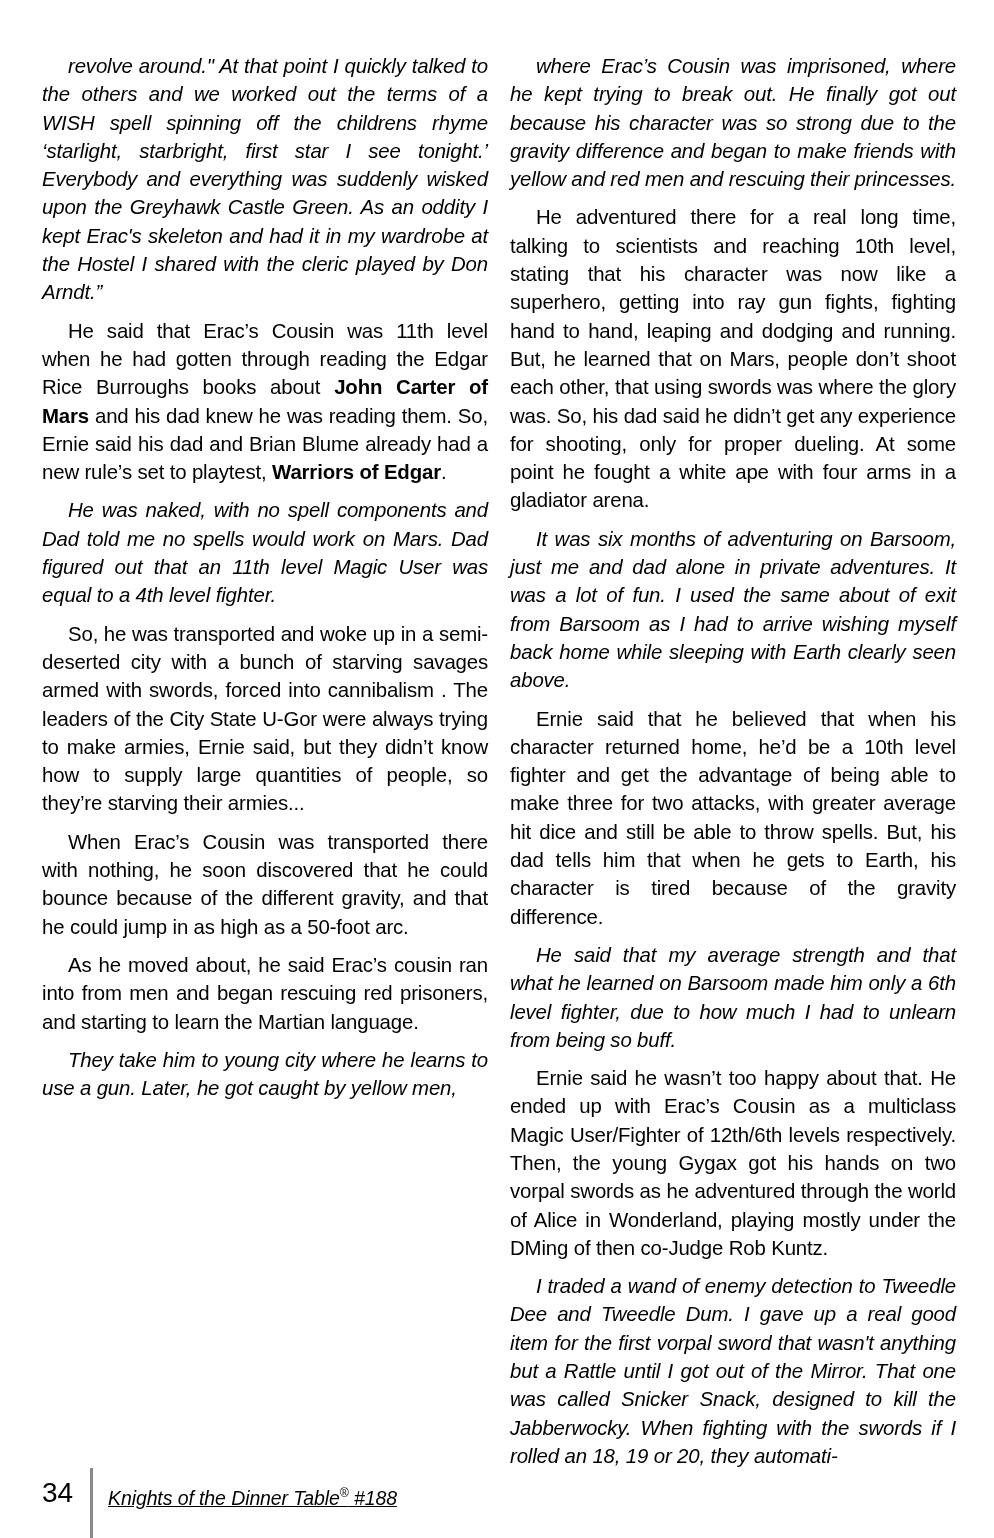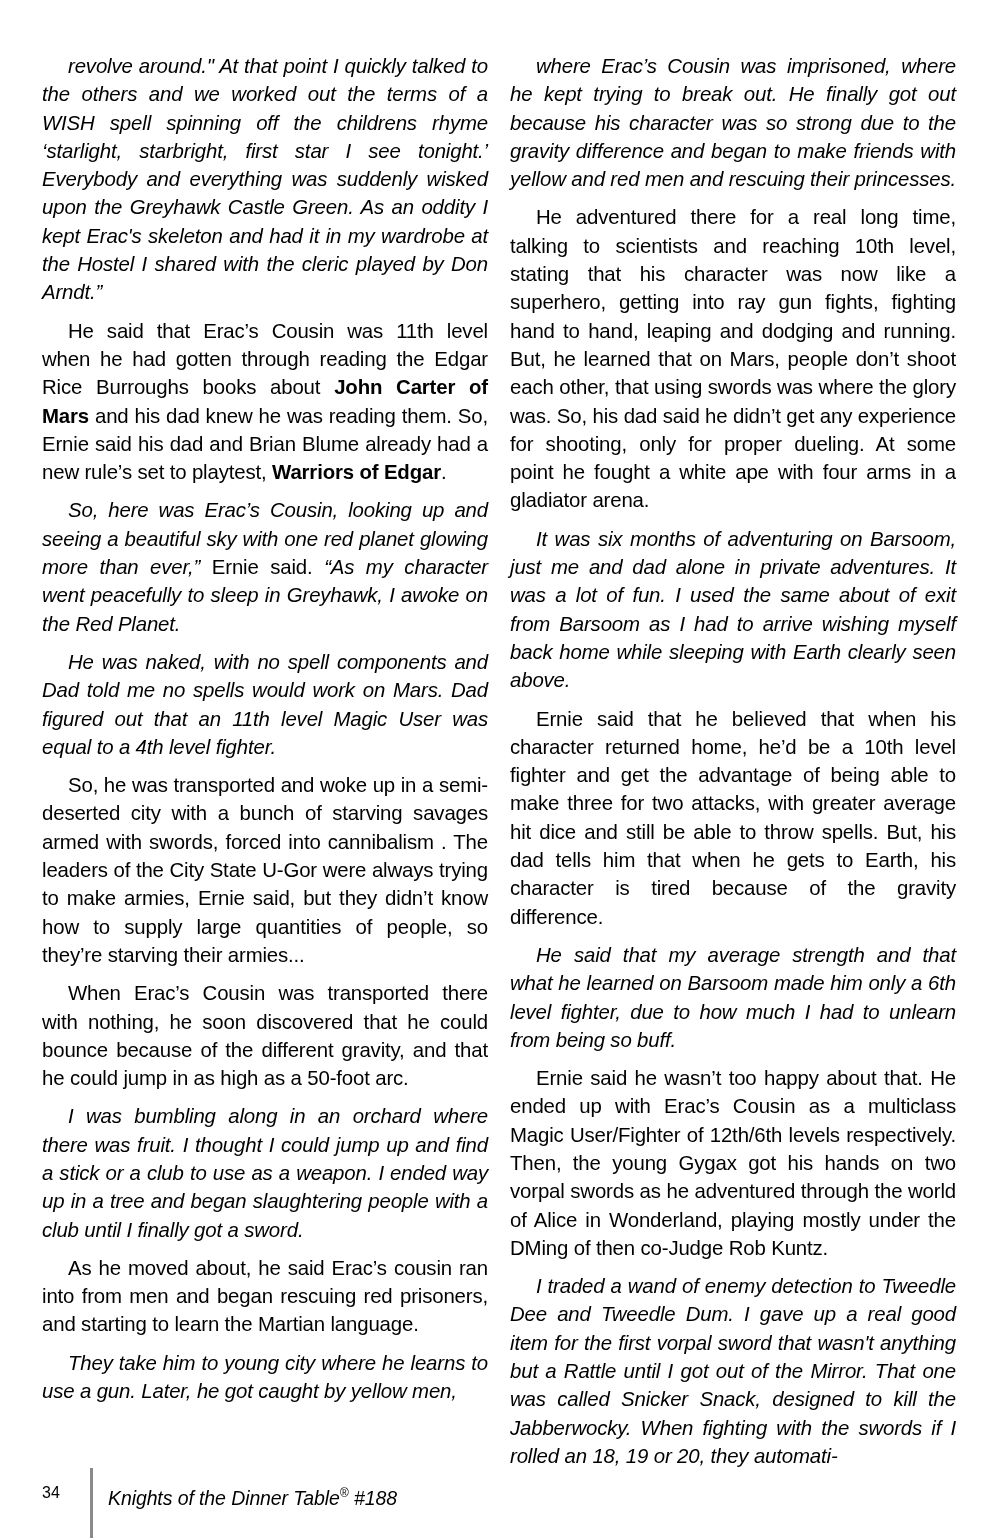--- a/index.html
+++ b/index.html
@@ -57,65 +57,64 @@
     position: absolute;
     left: 42px;
     top: 1468px;
     width: 914px;
     height: 70px;
     display: flex;
     flex-direction: row;
     align-items: flex-start;
   }
   .footer-page-number {
-    font-size: 16px;
+    font-size: 28px;
     line-height: 26px;
     width: 48px;
     flex: 0 0 48px;
     padding-top: 12px;
     font-style: normal;
   }
   .footer-rule {
     width: 3px;
     flex: 0 0 3px;
     background: #8a8a8a;
     height: 70px;
     margin-right: 15px;
   }
   .footer-title {
     font-size: 19.5px;
     line-height: 26px;
     font-style: italic;
     padding-top: 12px;
     letter-spacing: -0.1px;
+    text-decoration: underline;
   }
   .footer-title .reg {
     font-size: 12px;
     vertical-align: super;
     font-style: italic;
   }
 </style>
 </head>
 <body>
 
 <div class="page">
 
   <div class="columns">
 
     <div class="col">
       <p class="para ital">revolve around."  At that point I quickly talked to the others and we worked out the terms of a WISH spell spinning off the childrens rhyme ‘starlight, starbright, first star I see tonight.’ Everybody and everything was suddenly wisked upon the Greyhawk Castle Green.  As an oddity I kept Erac's skeleton and had it in my wardrobe at the Hostel I shared with the cleric played by Don Arndt.”</p>
 
       <p class="para"><span>He said that Erac’s Cousin was 11th level when he had gotten through reading the Edgar Rice Burroughs books about </span><b class="bold">John Carter of Mars</b><span> and his dad knew he was reading them. So, Ernie said his dad and Brian Blume already had a new rule’s set to playtest, </span><b class="bold">Warriors of Edgar</b><span>.</span></p>
 
-      <p class="para ital"><span>So, here was Erac’s Cousin, looking up and seeing a beautiful sky with one red planet glowing more than ever,” </span><span class="roman">Ernie said.</span><span>  “As my character went peacefully to sleep in Greyhawk, I awoke on the Red Planet.</span></p>
 
       <p class="para ital">He was naked, with no spell components and Dad told me no spells would work on Mars. Dad figured out that an 11th level Magic User was equal to a 4th level fighter.</p>
       <p class="para">So, he was transported and woke up in a semi-deserted city with a bunch of starving savages armed with swords, forced into cannibalism .  The leaders of the City State U-Gor were always trying to make armies, Ernie said, but they didn’t know how to supply large quantities of people, so they’re starving their armies...</p>
       <p class="para">When Erac’s Cousin was transported there with nothing, he soon discovered that he could bounce because of the different gravity, and that he could jump in as high as a 50-foot arc.</p>
-      <p class="para ital">I was bumbling along in an orchard where there was fruit. I thought I could jump up and find a stick or a club to use as a weapon. I ended way up in a tree and began slaughtering people with a club until I finally got a sword.</p>
       <p class="para">As he moved about, he said Erac’s cousin ran into from men and began rescuing red prisoners, and starting to learn the Martian language.</p>
       <p class="para ital">They take him to young city where he learns to use a gun. Later, he got caught by yellow men,</p>
     </div>
 
     <div class="col">
       <p class="para ital">where Erac’s Cousin was imprisoned, where he kept trying to break out. He finally got out because his character was so strong due to the gravity difference and began to make friends with yellow and red men and rescuing their princesses.</p>
       <p class="para">He adventured there for a real long time, talking to scientists and reaching 10th level, stating that his character was now like a superhero, getting into ray gun fights, fighting hand to hand, leaping and dodging and running. But, he learned that on Mars, people don’t shoot each other, that using swords was where the glory was. So, his dad said he didn’t get any experience for shooting, only for proper dueling.  At some point he fought a white ape with four arms in a gladiator arena.</p>
       <p class="para ital">It was six months of adventuring on Barsoom, just me and dad alone in private adventures. It was a lot of fun.  I used the same about of exit from Barsoom as I had to arrive wishing myself back home while sleeping with Earth clearly seen above.</p>
       <p class="para">Ernie said that he believed that when his character returned home, he’d be a 10th level fighter and get the advantage of being able to make three for two attacks, with greater average hit dice and still be able to throw spells. But, his dad tells him that when he gets to Earth, his character is tired because of the gravity difference.</p>
       <p class="para ital">He said that my average strength and that what he learned on Barsoom made him only a 6th level fighter, due to how much I had to unlearn from being so buff.</p>

